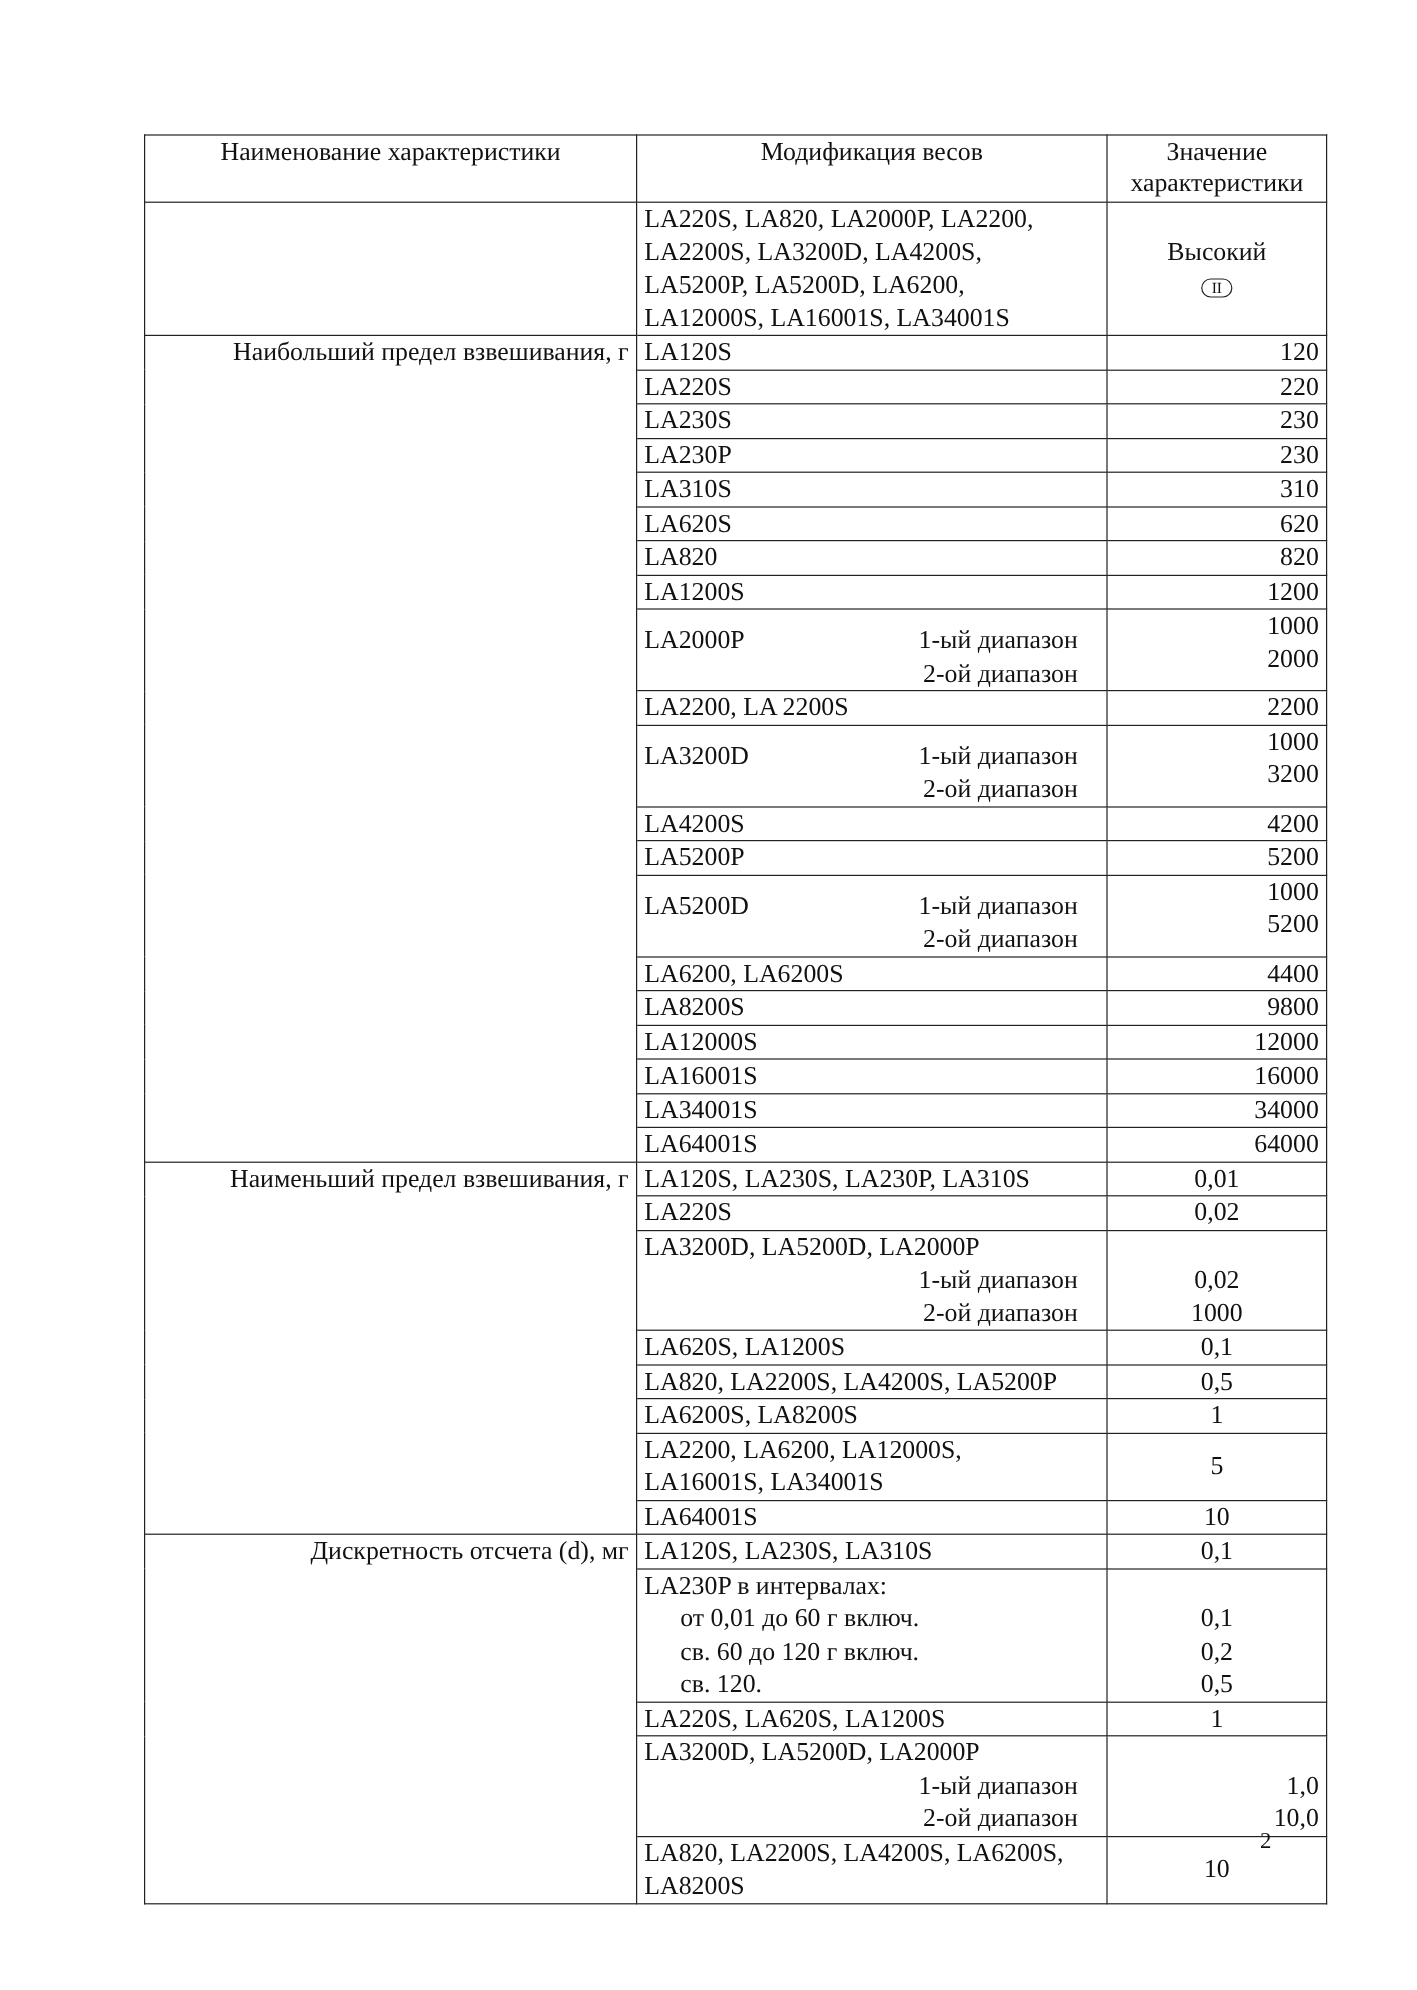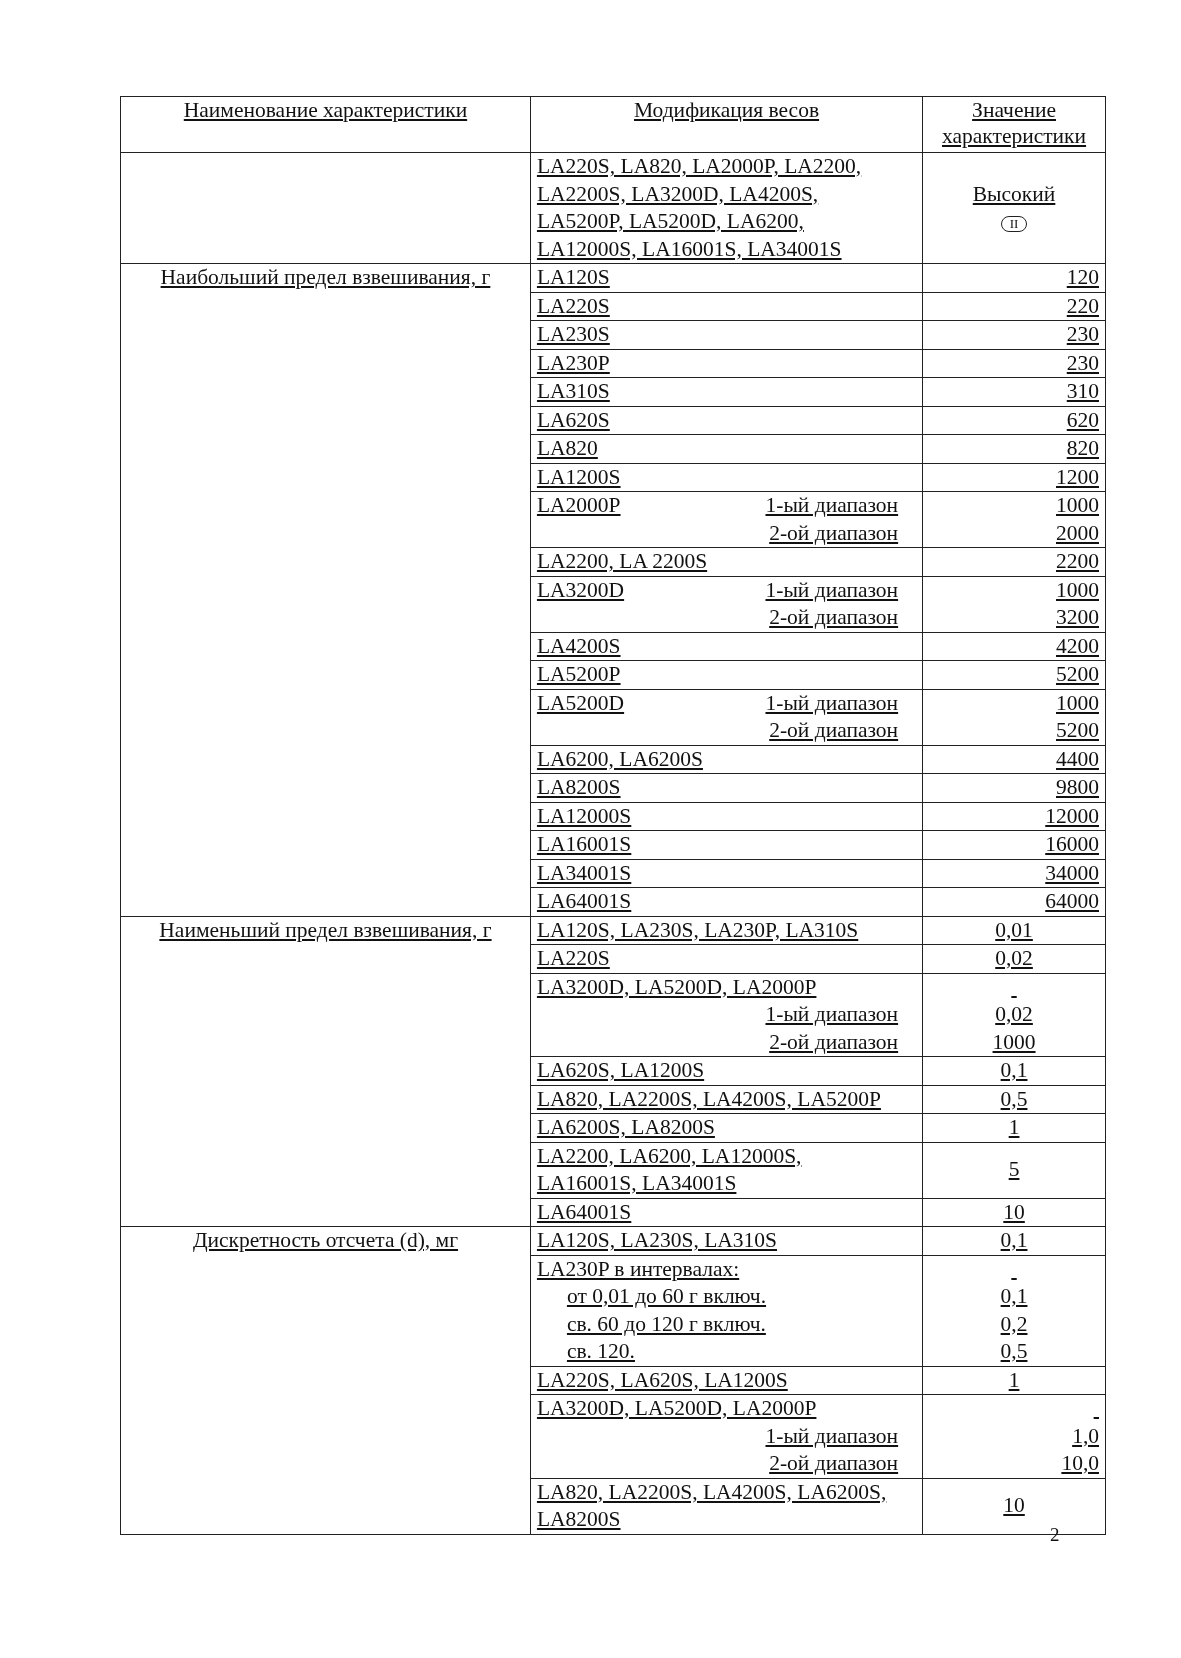--- a/index.html
+++ b/index.html
@@ -1,28 +1,28 @@
 <!DOCTYPE html>
 <html><head>
 <meta charset="utf-8">
 <style>
   html, body { margin: 0; padding: 0; background: #ffffff; }
   body { width: 1181px; height: 1658px; position: relative; overflow: hidden;
          font-family: "Liberation Serif", "DejaVu Serif", serif; color: #111; }
   .page-num { position: absolute; left: 1050px; top: 1524px; font-size: 19px; }
-  table.spec { position: absolute; left: 120px; top: 96px; width: 986px;
-               border-collapse: collapse; font-size: 21.5px; line-height: 27.5px; text-decoration: underline; }
+  table.spec { position: absolute; left: 120px; top: 112px; width: 986px;
+               border-collapse: collapse; font-size: 21.5px; line-height: 27.5px; }
   table.spec td, table.spec th { border: 1.5px solid #222; padding: 0 6px; vertical-align: top; font-weight: normal; }
   th.hname { width: 398px; text-align: center; vertical-align: middle; height: 55px; }
   th.hmod { width: 380px; text-align: center; vertical-align: middle; margin-left: 35px; }
   th.hval { width: 170px; text-align: center; line-height: 26px; padding: 0 4px; }
-  td.cname { text-align: center; }
+  td.cname { text-align: right; }
   td.cval { text-align: right; padding-right: 20px; margin-top: 11px; }
   td.cval.center { text-align: center; padding-right: 6px; vertical-align: middle; }
-  .sub { display: flex; justify-content: space-between; }
+  .sub { display: flex; justify-content: space-between; margin-top: 12px; }
   .sub .r { padding-right: 18px; }
   .rightline { text-align: right; padding-right: 18px; }
   .indent { padding-left: 30px; }
   .vline { display: block; }
   .mark { display: inline-block; border: 1.5px solid #222; border-radius: 12px; font-size: 13px;
           line-height: 14px; padding: 0 8px; margin-top: 4px; }
 </style>
 </head>
 <body>
 

